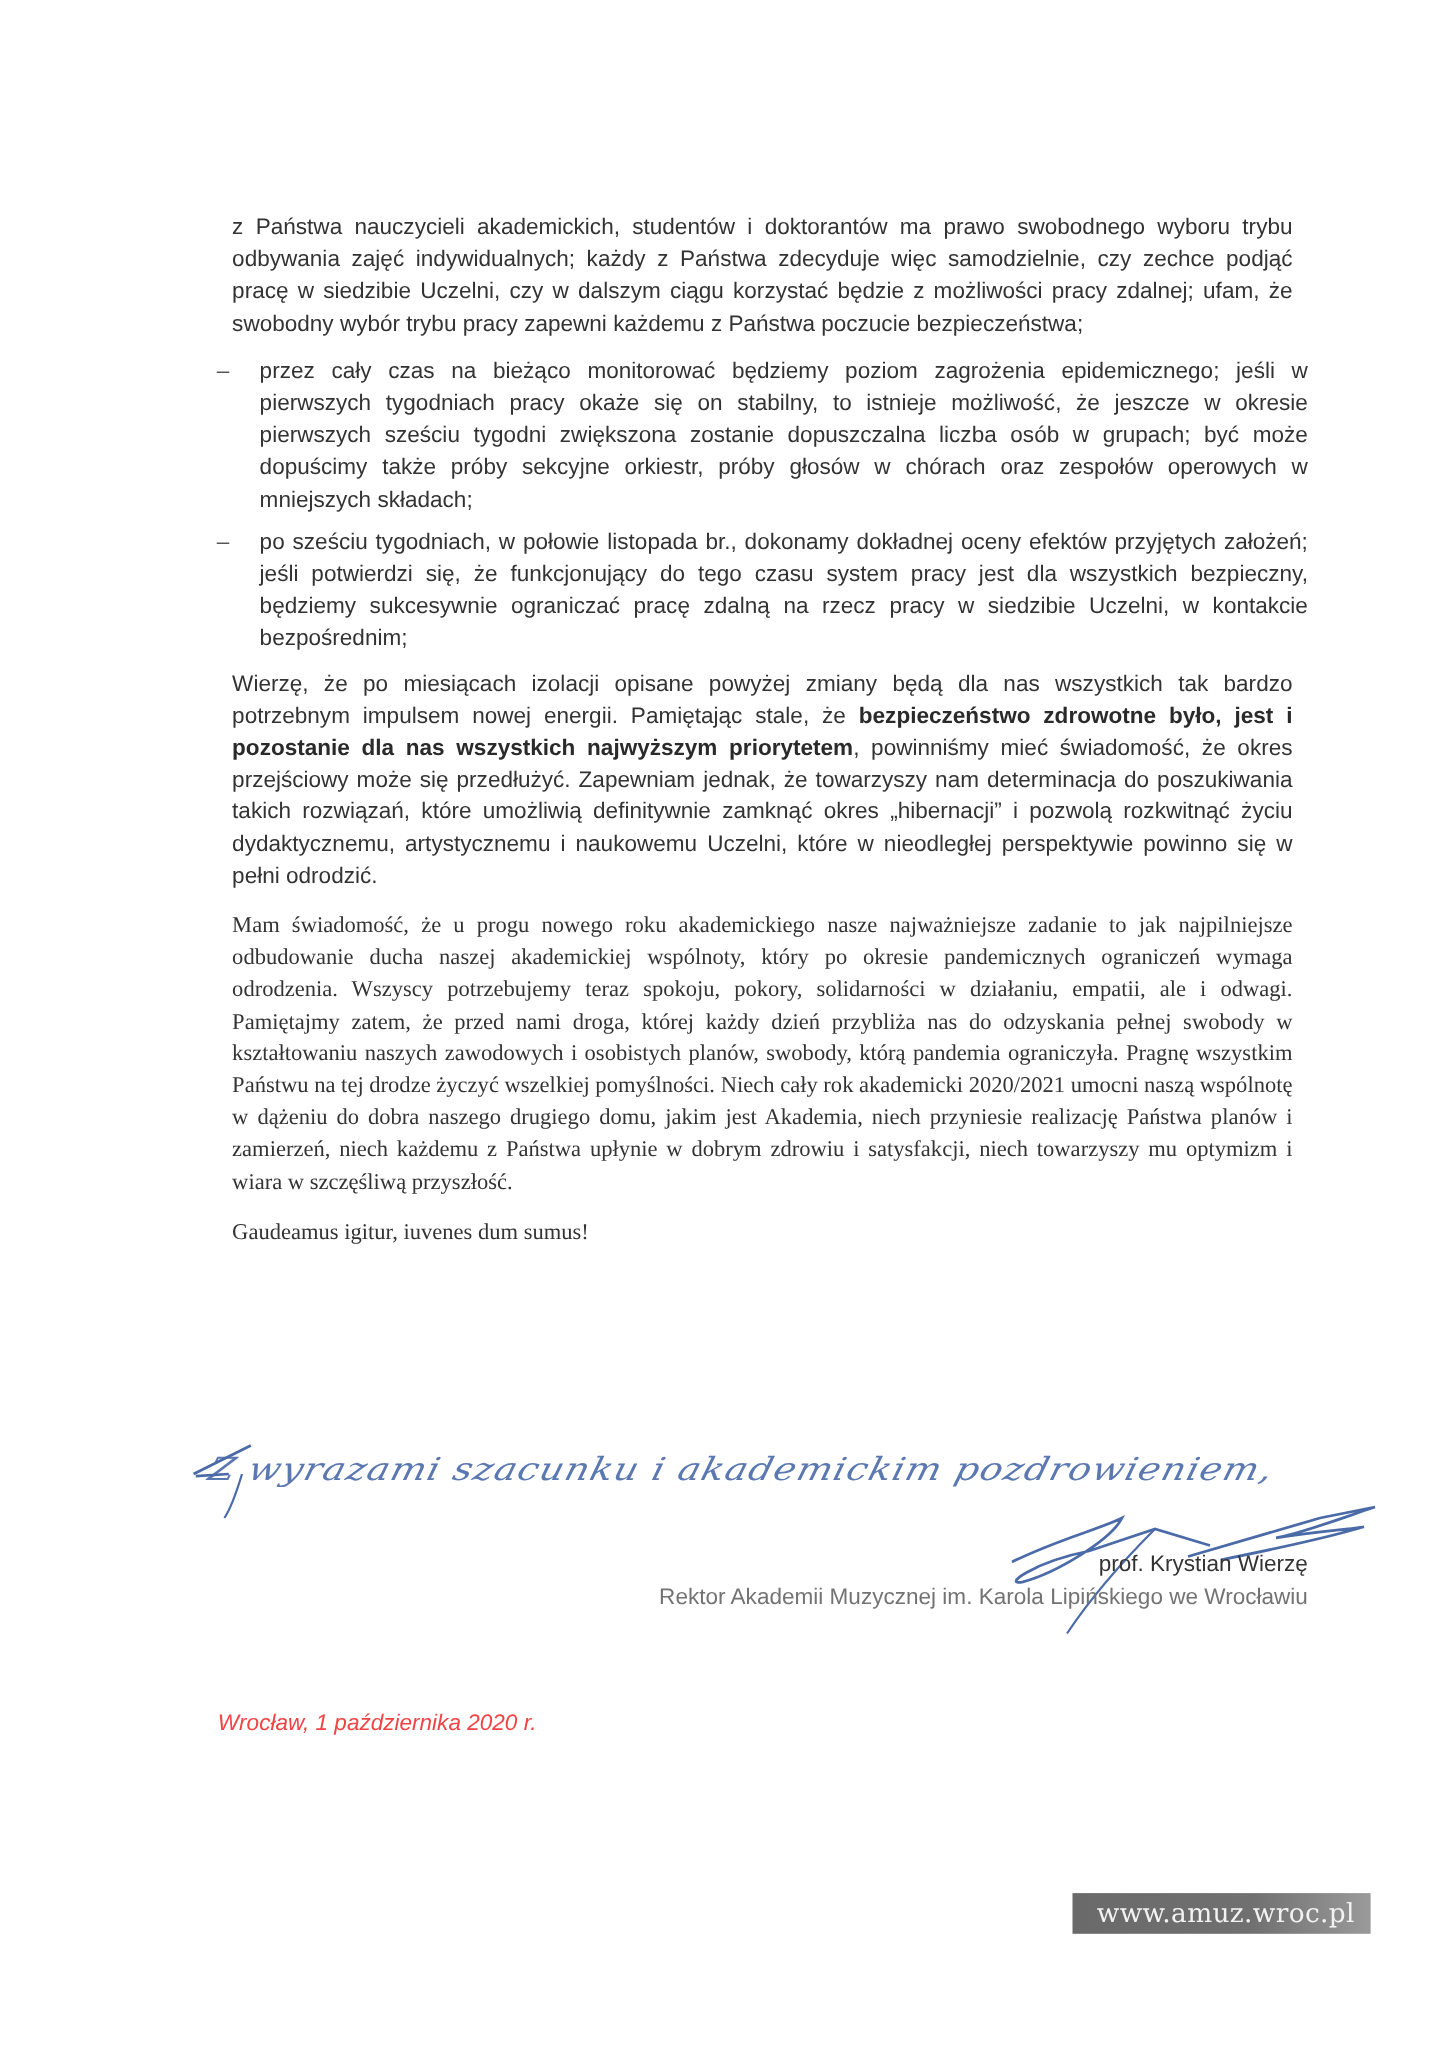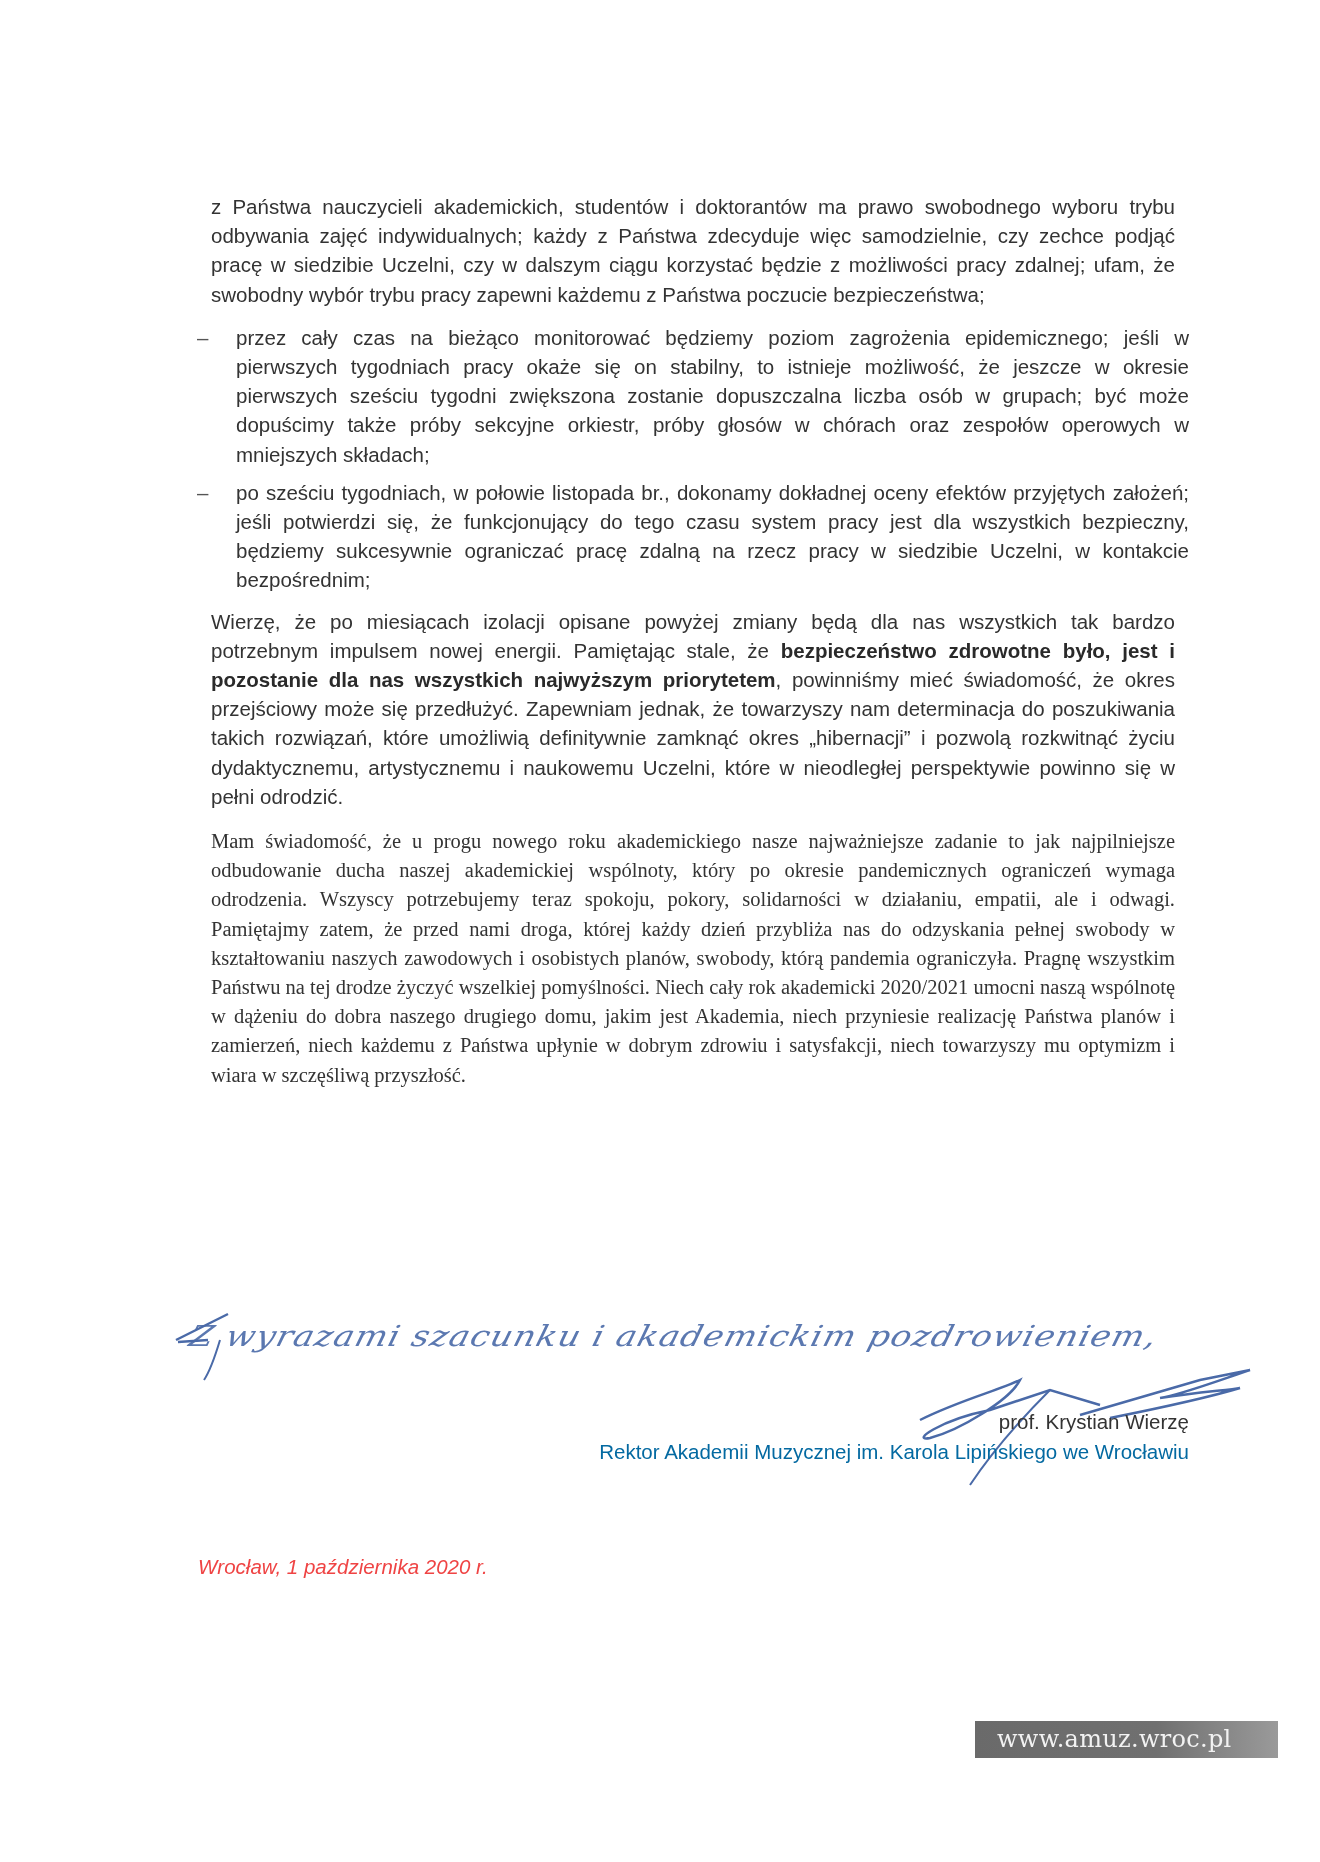--- a/index.html
+++ b/index.html
@@ -18,26 +18,26 @@
   .gaudeamus { margin-top:16px !important; }
 
   .handwriting { position:absolute; left:168px; top:1300px; width:1080px; height:90px; }
   .handwriting-text { position:absolute; left:22px; top:16px;
       font-family:"DejaVu Serif", serif; font-style:italic; font-size:34px;
       color:#4a6aa8; letter-spacing:1px; transform:skewX(-14deg) scaleY(0.85);
       white-space:nowrap; opacity:0.9; }
   .sig-scribble { position:absolute; left:900px; top:1360px; width:360px; height:130px; }
 
   .sig-name { position:absolute; right:131px; top:1410px; font-size:20.5px; color:#333; }
-  .sig-title { position:absolute; right:131px; top:1440px; font-size:20.5px; color:#0369a1; }
+  .sig-title { position:absolute; right:131px; top:1440px; font-size:20.5px; color:#737373; }
 
   .date { position:absolute; left:198px; top:1555px; font-size:20.5px; font-style:italic; color:#ef4444; }
 
   .footer-bar { position:absolute; left:975px; top:1721px; width:271px; height:37px;
-      background:linear-gradient(90deg,#6a6a6a 0%,#707070 60%,#8a8a8a 85%,#9a9a9a 100%);padding-left:32px; }
+      background:linear-gradient(90deg,#6a6a6a 0%,#707070 60%,#8a8a8a 85%,#9a9a9a 100%); }
   .footer-url { position:absolute; left:22px; top:4px; color:#f2f2f2; font-size:24px;
       font-family:"DejaVu Serif", "Liberation Serif", serif; letter-spacing:0.3px; }
 </style>
 </head>
 <body>
 
 <div class="page">
 
   <div class="body-text">
     <p class="indent-block">z Państwa nauczycieli akademickich, studentów i doktorantów ma prawo swobodnego wyboru trybu odbywania zajęć indywidualnych; każdy z Państwa zdecyduje więc samodzielnie, czy zechce podjąć pracę w siedzibie Uczelni, czy w dalszym ciągu korzystać będzie z możliwości pracy zdalnej; ufam, że swobodny wybór trybu pracy zapewni każdemu z Państwa poczucie bezpieczeństwa;</p>
@@ -49,20 +49,21 @@
 
     <div class="bullet-item">
       <span class="dash">–</span>
       <span>po sześciu tygodniach, w połowie listopada br., dokonamy dokładnej oceny efektów przyjętych założeń; jeśli potwierdzi się, że funkcjonujący do tego czasu system pracy jest dla wszystkich bezpieczny, będziemy sukcesywnie ograniczać pracę zdalną na rzecz pracy w siedzibie Uczelni, w kontakcie bezpośrednim;</span>
     </div>
 
     <p class="para" style="margin-top:14px"><span>Wierzę, że po miesiącach izolacji opisane powyżej zmiany będą dla nas wszystkich tak bardzo potrzebnym impulsem nowej energii. Pamiętając stale, że </span><b>bezpieczeństwo zdrowotne było, jest i pozostanie dla nas wszystkich najwyższym priorytetem</b><span>, powinniśmy mieć świadomość, że okres przejściowy może się przedłużyć. Zapewniam jednak, że towarzyszy nam determinacja do poszukiwania takich rozwiązań, które umożliwią definitywnie zamknąć okres „hibernacji” i pozwolą rozkwitnąć życiu dydaktycznemu, artystycznemu i naukowemu Uczelni, które w nieodległej perspektywie powinno się w pełni odrodzić.</span></p>
 
     <p class="para">Mam świadomość, że u progu nowego roku akademickiego nasze najważniejsze zadanie to jak najpilniejsze odbudowanie ducha naszej akademickiej wspólnoty, który po okresie pandemicznych ograniczeń wymaga odrodzenia. Wszyscy potrzebujemy teraz spokoju, pokory, solidarności w działaniu, empatii, ale i odwagi. Pamiętajmy zatem, że przed nami droga, której każdy dzień przybliża nas do odzyskania pełnej swobody w kształtowaniu naszych zawodowych i osobistych planów, swobody, którą pandemia ograniczyła. Pragnę wszystkim Państwu na tej drodze życzyć wszelkiej pomyślności. Niech cały rok akademicki 2020/2021 umocni naszą wspólnotę w dążeniu do dobra naszego drugiego domu, jakim jest Akademia, niech przyniesie realizację Państwa planów i zamierzeń, niech każdemu z Państwa upłynie w dobrym zdrowiu i satysfakcji, niech towarzyszy mu optymizm i wiara w szczęśliwą przyszłość.</p>
 
+    <p class="para gaudeamus">Gaudeamus igitur, iuvenes dum sumus!</p>
   </div>
 
   <div class="handwriting">
     <svg width="1080" height="90" style="position:absolute;left:0;top:0">
       <path d="M8 40 L60 14 M10 42 L40 40" stroke="#4a6aa8" stroke-width="2.5" fill="none"></path>
       <path d="M52 40 C 46 60, 40 74, 36 80" stroke="#4a6aa8" stroke-width="2" fill="none"></path>
     </svg>
     <span class="handwriting-text">Z wyrazami szacunku i akademickim pozdrowieniem,</span>
   </div>
 

